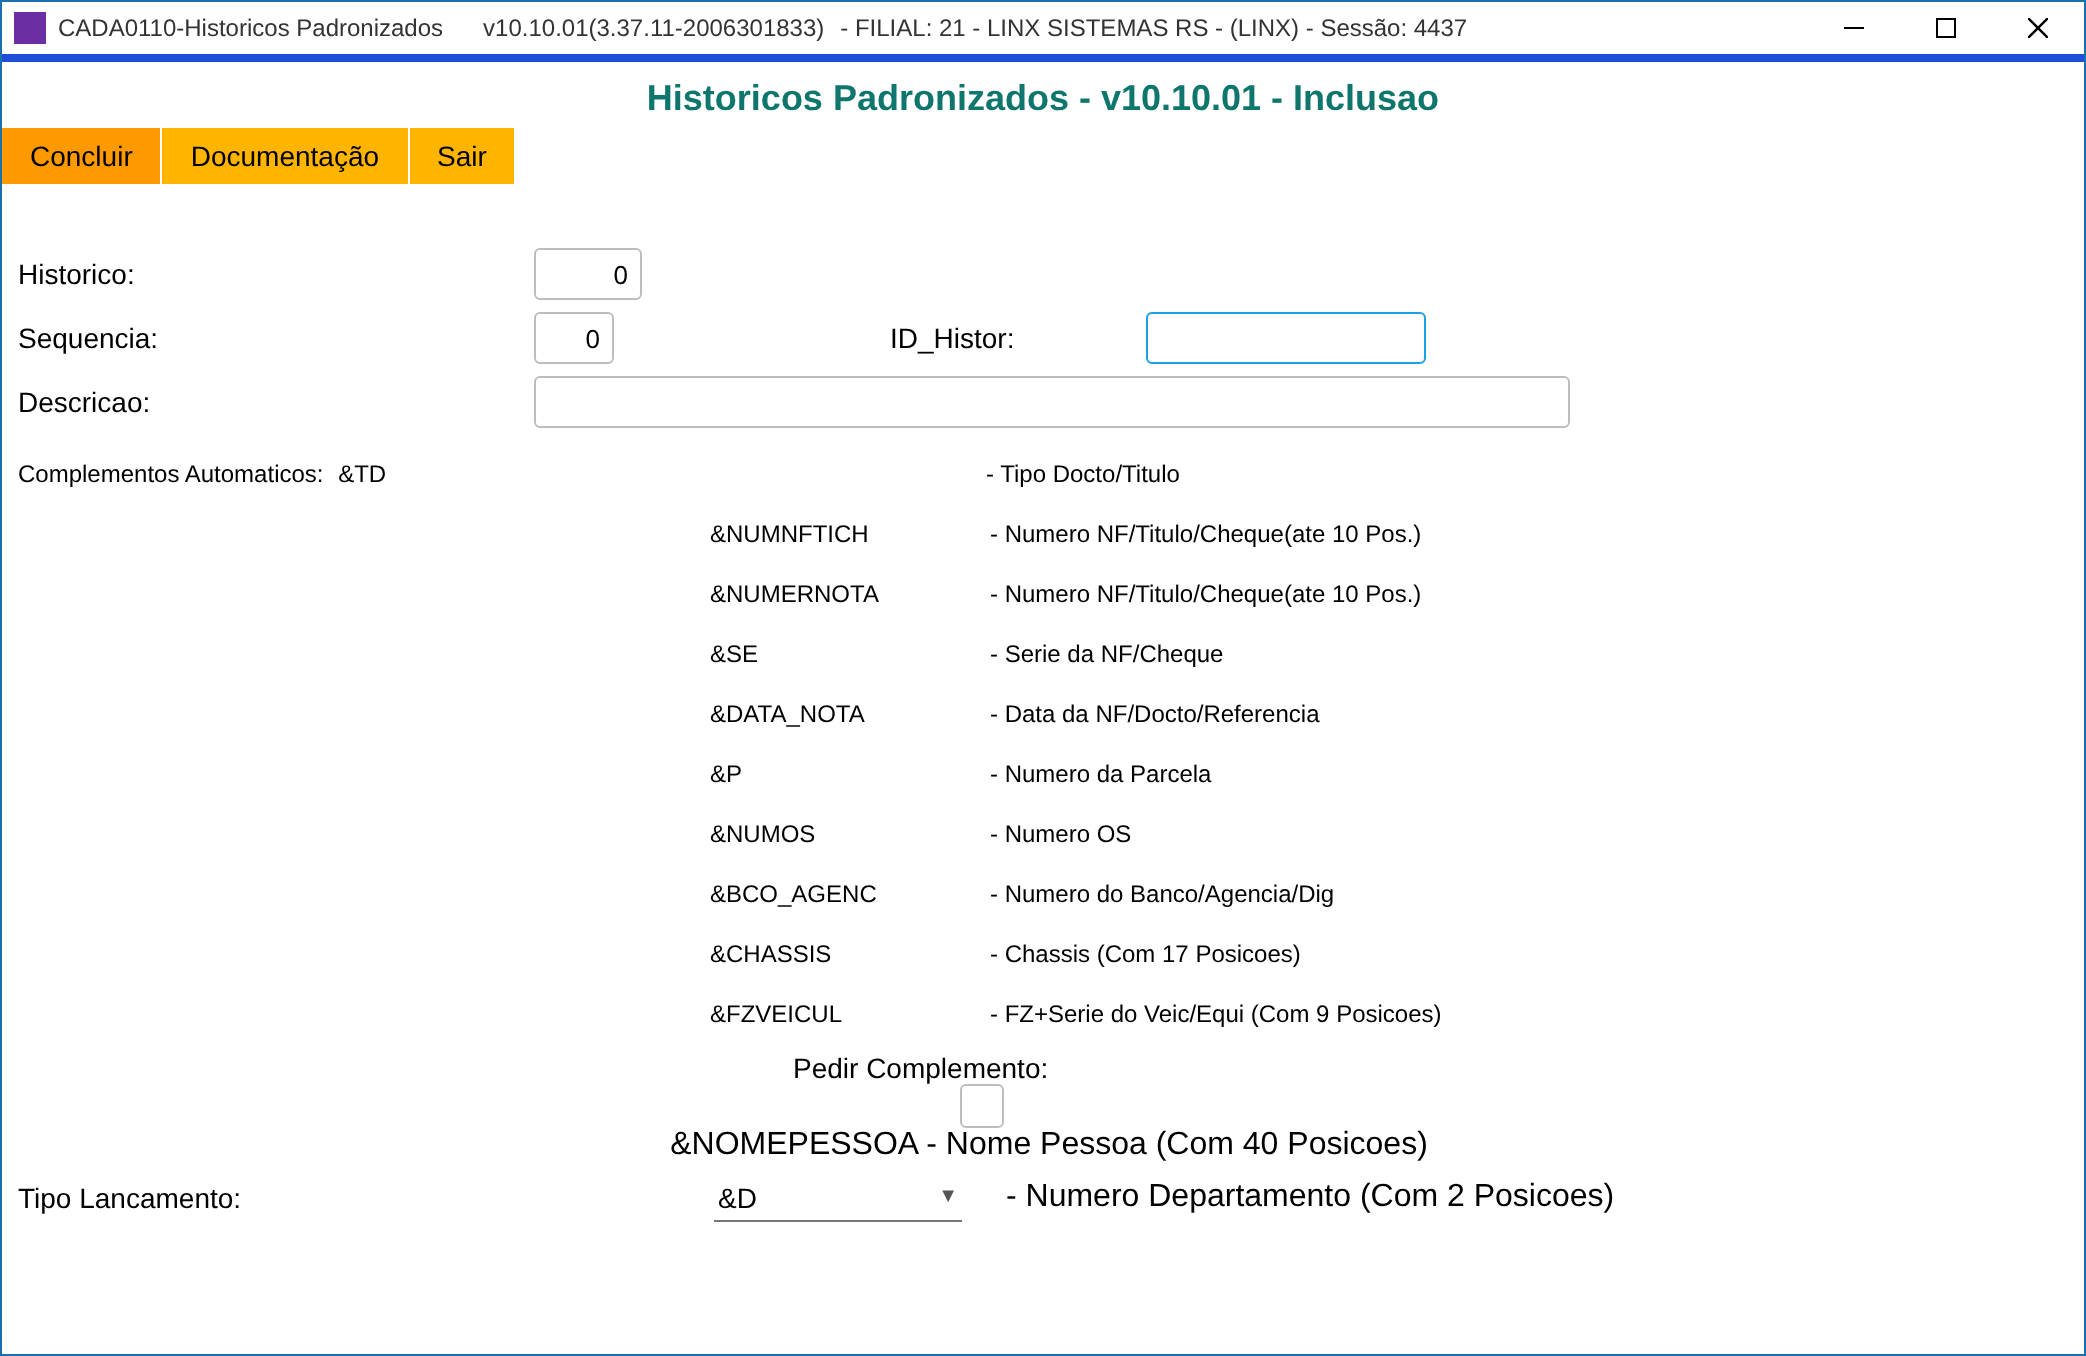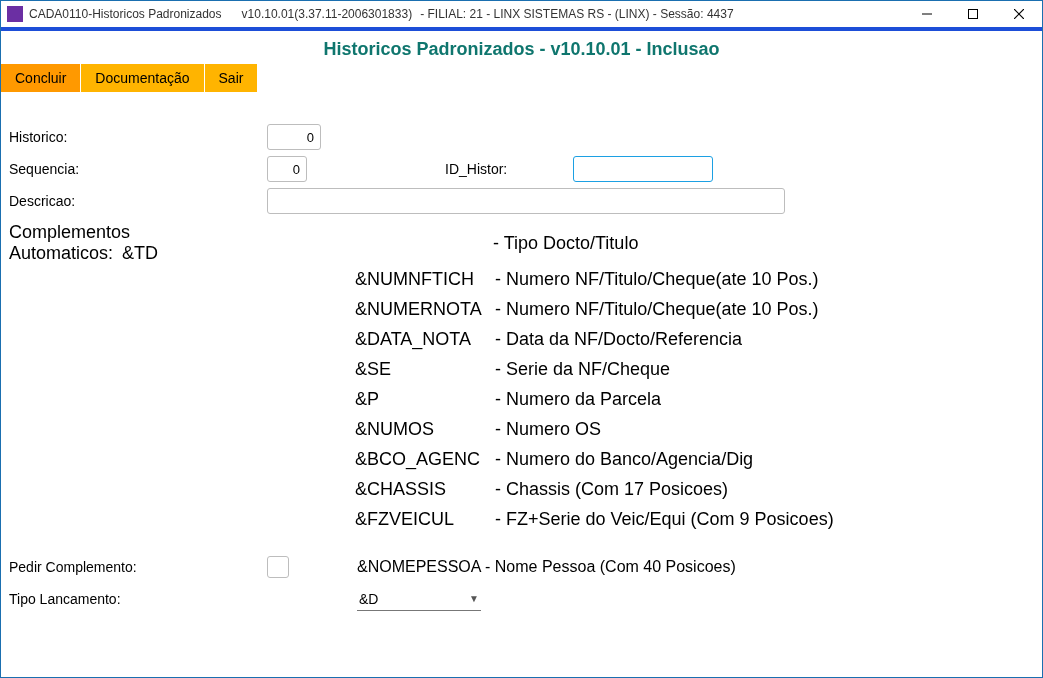--- a/index.html
+++ b/index.html
@@ -115,21 +115,21 @@
     font-size: 14px;
     margin-left: 130px;
   }
   .comp-grid {
     margin-top: 6px;
   }
   .comp-row {
     display: flex;
     align-items: center;
     min-height: 30px;
-    font-size: 18px;
+    font-size: 12px;
   }
   .comp-lead {
     width: 230px;
     padding-left: 2px;
   }
   .comp-code-col {
     width: 116px;
     padding-left: 0;
   }
   .comp-code-col.indent {
@@ -242,30 +242,30 @@
           <div class="comp-code-col indent">&amp;NUMNFTICH</div>
           <div class="comp-desc-col">- Numero NF/Titulo/Cheque(ate 10 Pos.)</div>
         </div>
       <div class="comp-row">
           <div class="comp-lead"></div>
           <div class="comp-code-col indent">&amp;NUMERNOTA</div>
           <div class="comp-desc-col">- Numero NF/Titulo/Cheque(ate 10 Pos.)</div>
         </div>
       <div class="comp-row">
           <div class="comp-lead"></div>
+          <div class="comp-code-col indent">&amp;SE</div>
+          <div class="comp-desc-col">- Serie da NF/Cheque</div>
+        </div>
+      <div class="comp-row">
+          <div class="comp-lead"></div>
           <div class="comp-code-col indent">&amp;DATA_NOTA</div>
           <div class="comp-desc-col">- Data da NF/Docto/Referencia</div>
         </div>
       <div class="comp-row">
           <div class="comp-lead"></div>
-          <div class="comp-code-col indent">&amp;SE</div>
-          <div class="comp-desc-col">- Serie da NF/Cheque</div>
-        </div>
-      <div class="comp-row">
-          <div class="comp-lead"></div>
           <div class="comp-code-col indent">&amp;P</div>
           <div class="comp-desc-col">- Numero da Parcela</div>
         </div>
       <div class="comp-row">
           <div class="comp-lead"></div>
           <div class="comp-code-col indent">&amp;NUMOS</div>
           <div class="comp-desc-col">- Numero OS</div>
         </div>
       <div class="comp-row">
           <div class="comp-lead"></div>
@@ -277,31 +277,32 @@
           <div class="comp-code-col indent">&amp;CHASSIS</div>
           <div class="comp-desc-col">- Chassis (Com 17 Posicoes)</div>
         </div>
       <div class="comp-row">
           <div class="comp-lead"></div>
           <div class="comp-code-col indent">&amp;FZVEICUL</div>
           <div class="comp-desc-col">- FZ+Serie do Veic/Equi (Com 9 Posicoes)</div>
         </div>
     </div>
 
-    <div class="row" style="margin-top:18px;">
+    <div class="row" style="margin-top:4px;flex-direction:column;">
       <div class="label-col">Pedir Complemento:</div>
       <div class="val-col" style="width:90px; justify-content:flex-start;">
         <span class="checkbox"></span>
       </div>
       <div class="lbl-inline">&amp;NOMEPESSOA - Nome Pessoa (Com 40 Posicoes)</div>
     </div>
 
     <div class="row" style="margin-top:2px;">
       <div class="label-col">Tipo Lancamento:</div>
       <div class="val-col" style="width:90px;"></div>
       <div class="dropdown">
         <span>&amp;D</span>
         <span class="caret">▼</span>
       </div>
+      <div class="lbl-inline" style="margin-left:22px;">- Numero Departamento (Com 2 Posicoes)</div>
     </div>
 
   </div>
 </div>
 
 </body></html>

